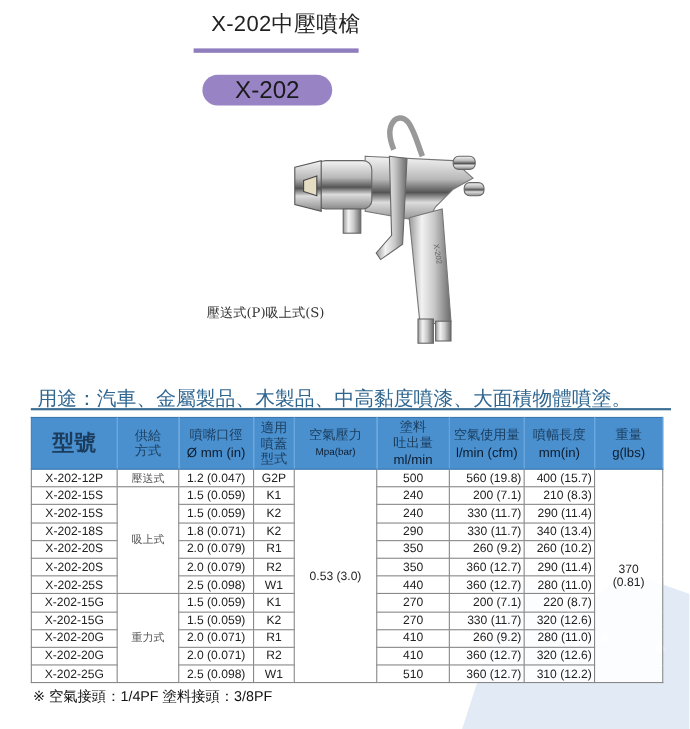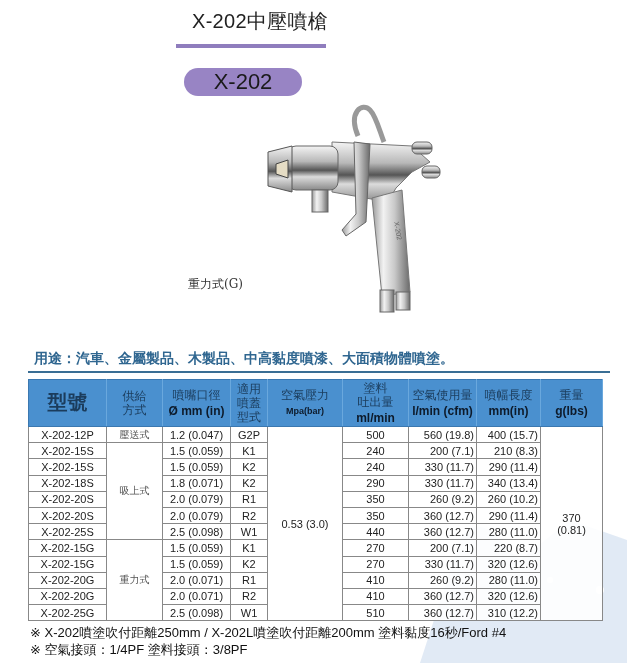--- a/index.html
+++ b/index.html
@@ -17,38 +17,37 @@
     position: absolute; left: 184px; top: 68px; width: 118px; height: 28px; border-radius: 14px;
     background: #9884c4; text-align: center; font-size: 22px; line-height: 28px; color: #1a1a1a;
   }
   .gun {
     position: absolute; left: 262px; top: 102px; width: 180px; height: 220px;
   }
   .supply-notes {
     position: absolute; left: 188px; top: 276px; font-family: "DejaVu Serif", serif; font-size: 12px; line-height: 16px; color: #333;
   }
   .usage {
-    position: absolute; left: 34px; top: 350px; font-size: 14px; color: #2f6690;
+    position: absolute; left: 34px; top: 350px; font-size: 18px; color: #2f6690;
     font-family: "DejaVu Serif", serif;
-    font-weight: bold;
   }
   .usage-rule {
     position: absolute; left: 28px; top: 371px; width: 582px; height: 2px; background: #3a6e94;
   }
   .watermark { position: absolute; left: 420px; top: 520px; width: 207px; height: 143px; }
   table.spec {
     position: absolute; left: 28px; top: 379px; border-collapse: collapse;
     font-size: 11px; color: #222;
   }
   table.spec th {
     background: #4a90cf; color: #1b3c5c; font-weight: normal; border: 1px solid #3b78b0;
     border-right: 1px solid #6aa8dd; height: 47px; text-align: center; vertical-align: middle;
     font-family: "DejaVu Serif", serif; font-size: 12px; line-height: 14px;
   }
-  table.spec th .en { font-family: "Liberation Sans", sans-serif; font-size: 12px; color: #0d1a2a; display:block; margin-top: 2px; font-weight: bold; }
+  table.spec th .en { font-family: "Liberation Sans", sans-serif; font-size: 12px; color: #0d1a2a; display:block; margin-top: 2px; }
   table.spec th .en.sm { font-size: 9px; }
   table.spec th .big { font-size: 20px; font-weight: bold; }
   table.spec td {
     border: 1px solid #888; height: 16.2px; text-align: center; background: rgba(255,255,255,0.9);
     padding: 0 2px; white-space: nowrap;
   }
   table.spec td.cjk { font-family: "DejaVu Serif", serif; font-size: 10px; color: #555; }
   table.spec td.left { text-align: right; padding-left: 8px; }
   .footnotes {
     position: absolute; left: 30px; top: 624px; font-size: 13px; line-height: 17px; color: #111;
@@ -94,21 +93,21 @@
   <path d="M92 40 L108 42 L104 120 L84 134 L80 128 L94 112 Z" fill="url(#chromeV)" stroke="#666"></path>
 
   <path d="M110 96 L140 88 L148 190 L120 194 Z" fill="url(#chromeV)" stroke="#777"></path>
   <text x="132" y="120" font-size="7" fill="#666" transform="rotate(80 132 120)" font-family="Liberation Sans, sans-serif">X-202</text>
 
   <rect x="118" y="188" width="14" height="22" fill="url(#chromeV)" stroke="#666"></rect>
   <rect x="134" y="190" width="14" height="18" fill="url(#chromeV)" stroke="#666"></rect>
 </svg>
 
 <div class="supply-notes">
-  <div>重力式(G)</div>
+  <div>壓送式(P)吸上式(S)</div>
 </div>
 
 <div class="usage">用途：汽車、金屬製品、木製品、中高黏度噴漆、大面積物體噴塗。</div>
 <div class="usage-rule"></div>
 
 <svg class="watermark" viewBox="0 0 207 143">
   <path d="M0 143 L40 20 Q50 0 70 10 L100 40 L150 0 L207 20 L207 143 Z" fill="#c9d8ec" opacity="0.55"></path>
   <circle cx="130" cy="60" r="3" fill="#fff"></circle>
   <circle cx="180" cy="70" r="4" fill="#fff"></circle>
 </svg>
@@ -230,15 +229,14 @@
       <td>2.5 (0.098)</td>
       <td>W1</td>
       <td>510</td>
       <td class="left">360 (12.7)</td>
       <td class="left">310 (12.2)</td>
     </tr>
   </tbody>
 </table>
 
 <div class="footnotes">
-  <div>※ X-202噴塗吹付距離250mm / X-202L噴塗吹付距離200mm 塗料黏度16秒/Ford #4</div>
   <div>※ 空氣接頭：1/4PF 塗料接頭：3/8PF</div>
 </div>
 
 </body></html>

